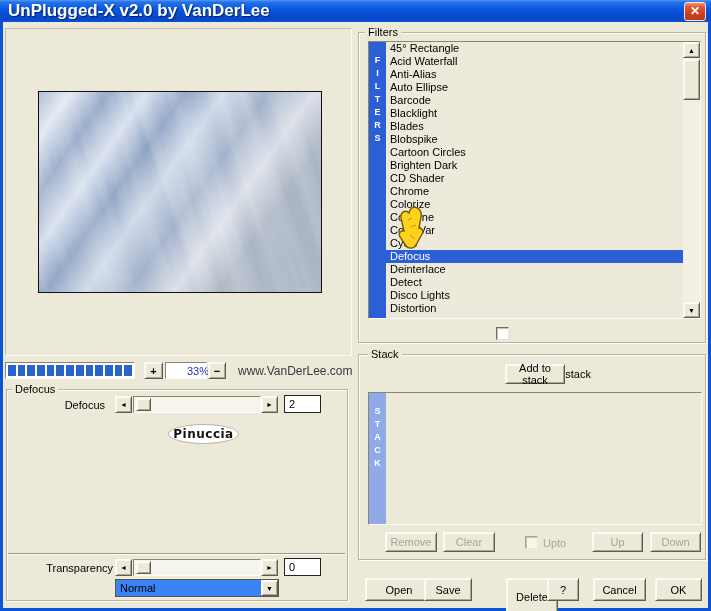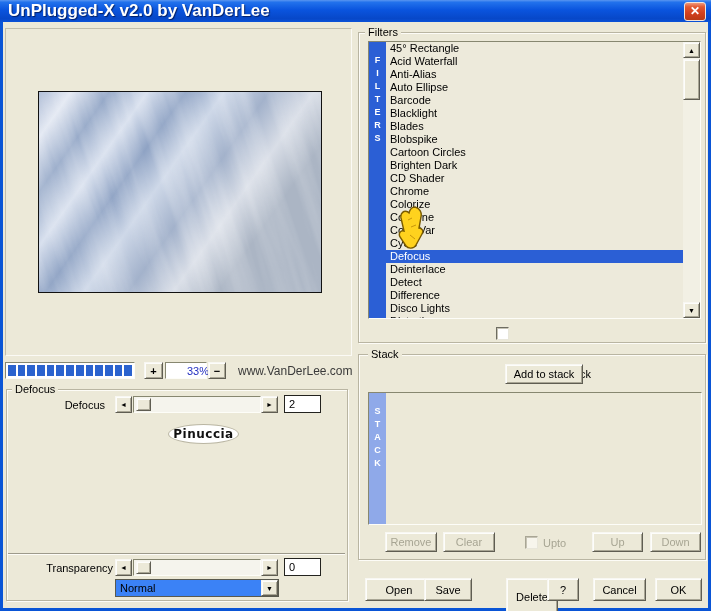--- a/index.html
+++ b/index.html
@@ -91,21 +91,21 @@
   .sb-up { top:0; } .sb-down { bottom:0; }
   .sb-thumb { position:absolute; left:0; top:17px; width:17px; height:41px; cursor:grab; }
 
   .hand-cursor { position:absolute; left:398px; top:205px; width:28px; height:46px; pointer-events:none; z-index:50; }
 
   .ontop-checkbox { left:496px; top:327px; }
   .ontop-label { left:517px; top:328px;margin-top:40px; }
 
   .stack-group { left:358px; top:354px; width:348px; height:206px; }
   .stack-group-label { left:368px; top:348px; }
-  .add-stack-btn { left:505px; top:364px; width:78px; height:20px;text-align:center; }
+  .add-stack-btn { left:505px; top:364px; width:60px; height:20px;text-align:center; }
   .stackbox { position:absolute; left:368px; top:392px; width:334px; height:133px; display:flex;
     border:1px solid; border-color:#878770 #FDFDF8 #FDFDF8 #878770; background:#ECE9D8; }
   .stack-vtab { background:#8FA9E9; }
   .stack-list { flex:1; }
 
   .remove-btn { left:385px; top:532px; width:52px; height:20px; }
   .clear-btn  { left:443px; top:532px; width:52px; height:20px; }
   .upto-checkbox { left:525px; top:536px; background:#F7F5EC; border-color:#A9A695 #E8E6DA #E8E6DA #A9A695; }
   .upto-label { left:543px; top:537px; color:#A7A593; }
   .up-btn   { left:592px; top:532px; width:51px; height:20px; }
@@ -231,21 +231,20 @@
         <div class="list-item">Brighten Dark</div>
         <div class="list-item">CD Shader</div>
         <div class="list-item">Chrome</div>
         <div class="list-item">Colorize</div>
         <div class="list-item">Combine</div>
         <div class="list-item">Copy Var</div>
         <div class="list-item">Cycle</div>
         <div class="list-item selected">Defocus</div>
         <div class="list-item">Deinterlace</div>
         <div class="list-item">Detect</div>
-        <div class="list-item">Difference</div>
         <div class="list-item">Disco Lights</div>
         <div class="list-item">Distortion</div>
       </div>
     <div class="scrollbar">
       <div class="sb-up raised">▲</div>
       <div class="sb-thumb raised"></div>
       <div class="sb-down raised">▼</div>
     </div>
   </div>
 

